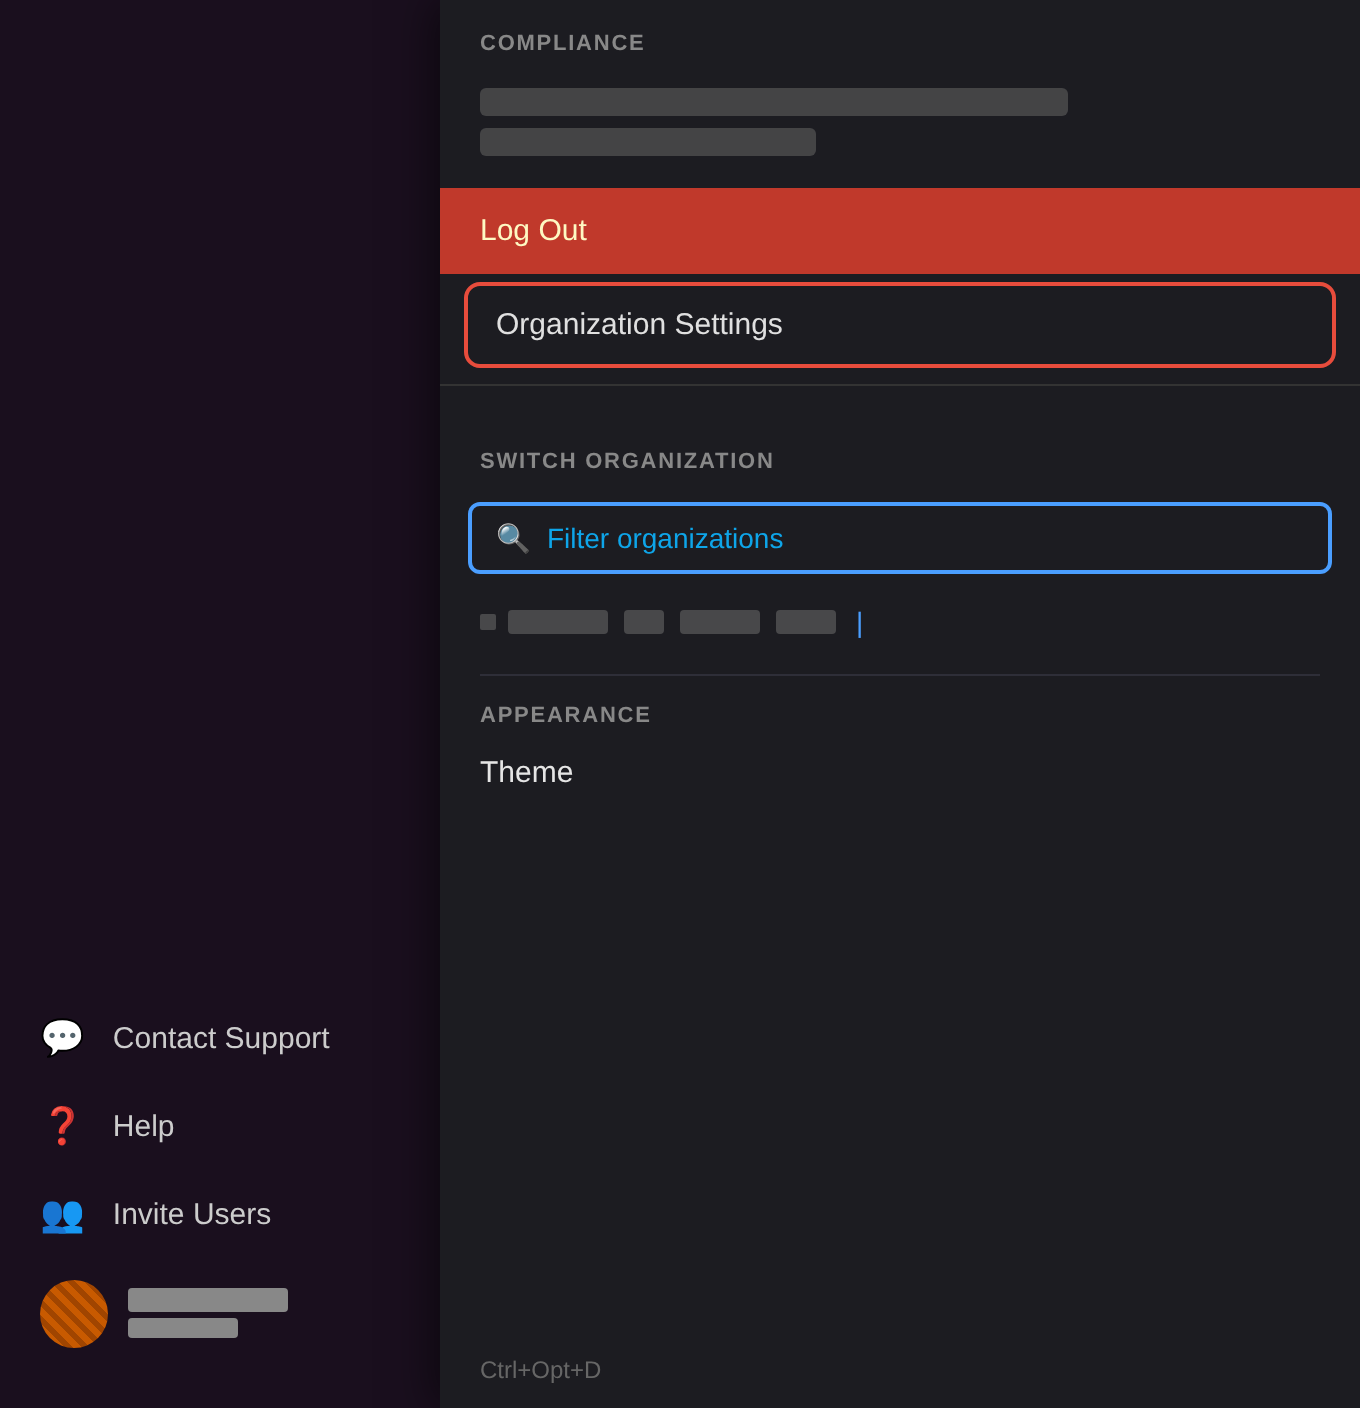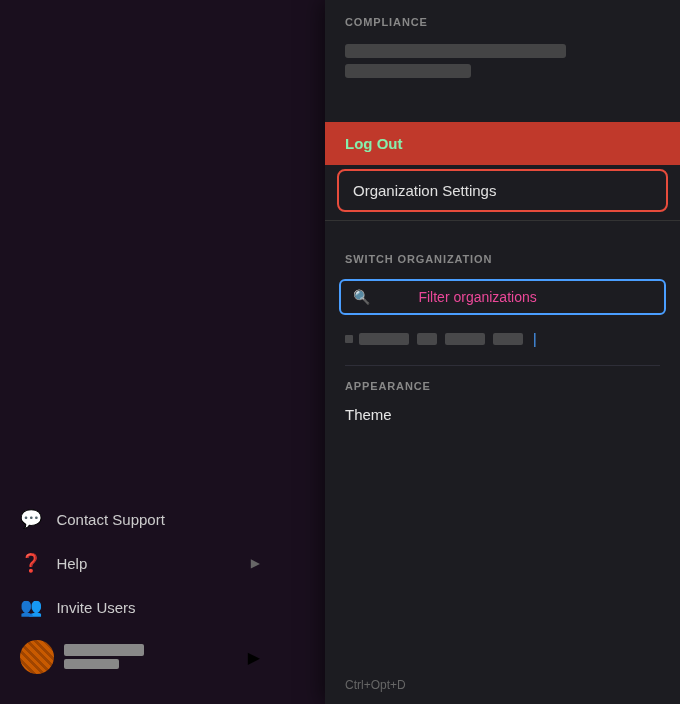--- a/index.html
+++ b/index.html
@@ -109,21 +109,21 @@
       border-radius: 2px;
       color: transparent;
       user-select: none;
     }
 
     
     .dropdown {
       position: absolute;
       right: 0;
       top: 0;
-      width: 355px;
+      width: 460px;
       height: 704px;
       background: #1c1c21;
       box-shadow: -4px 0 20px rgba(0,0,0,0.5);
       display: flex;
       flex-direction: column;
     }
 
     
     .section-label {
       font-size: 11px;
@@ -153,23 +153,22 @@
       padding: 13px 20px;
       font-size: 15px;
       color: #e0e0e0;
       cursor: pointer;
       display: flex;
       align-items: center;
     }
 
     .menu-item.logout {
       background: #c0392b;
-      color: #86efac;
-      font-weight: 700;
-      margin-top: 28px;
+      color: #fef9c3;
+      font-weight: 400;
     }
 
     .menu-item.org-settings {
       border: 2px solid #e74c3c;
       border-radius: 8px;
       margin: 4px 12px;
       padding: 11px 14px;
     }
 
     .menu-divider {
@@ -193,24 +192,23 @@
       padding: 8px 12px;
       gap: 8px;
     }
 
     .search-icon {
       color: #aaa;
       font-size: 14px;
     }
 
     .search-input-display {
-      color: #ec4899;
+      color: #0ea5e9;
       font-size: 14px;
       flex: 1;
-      margin-left: 40px;
     }
 
     
     .appearance-section {
       padding: 14px 20px;
     }
 
     .theme-row {
       display: flex;
       align-items: center;

